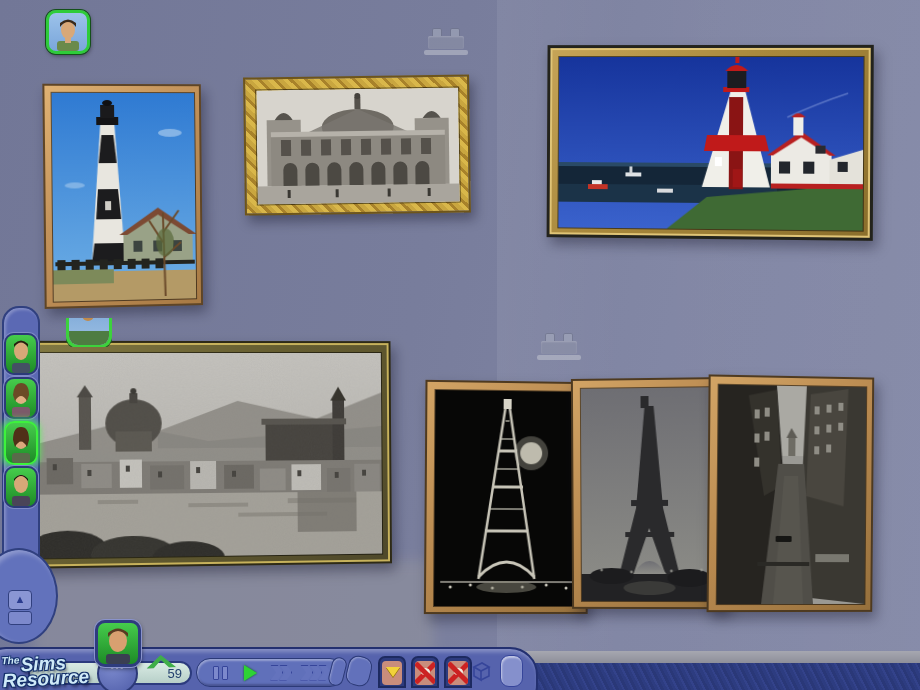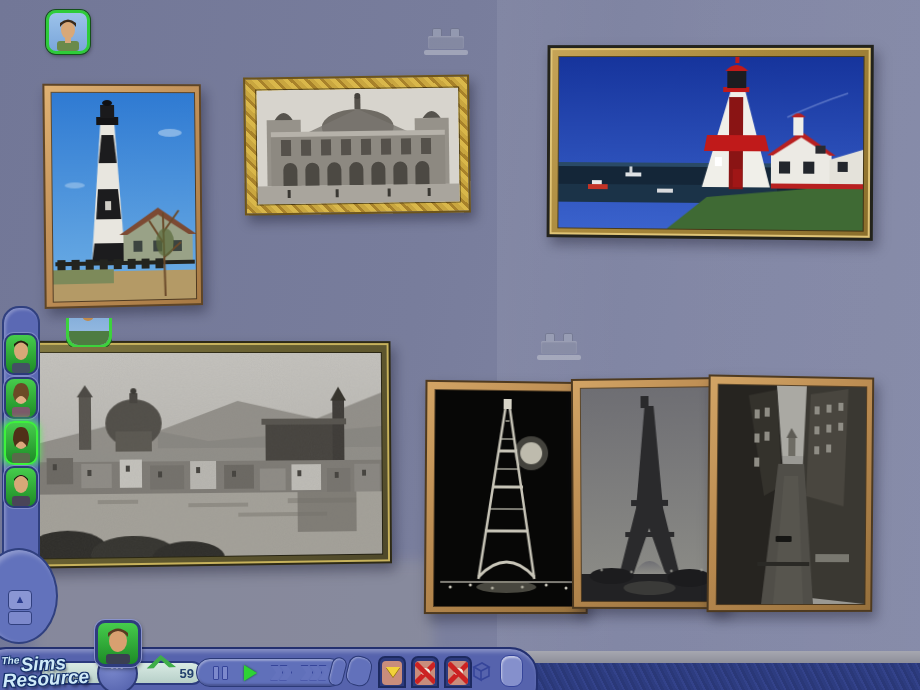--- a/index.html
+++ b/index.html
@@ -56,23 +56,23 @@
   .ytri{position:absolute;left:4px;top:6px;width:0;height:0;border-left:7px solid transparent;border-right:7px solid transparent;border-top:10px solid #f2d23a;filter:drop-shadow(0 1px 0 #8a6d00);}
   
   .tsr{left:2px;top:650px;transform:rotate(-3deg);color:#cfeaf8;font-weight:bold;font-style:italic;line-height:17px;
        text-shadow:1px 1px 0 #14306a,-1px 1px 0 #14306a,1px -1px 0 #14306a,-1px -1px 0 #14306a,2px 3px 3px rgba(0,0,20,.55);}
   .tsr .l1{font-size:19px;}
   .tsr .the{font-size:10px;vertical-align:8px;margin-right:1px;}
   .tsr .l2{font-size:19px;margin-top:-2px;}
   .roof{left:146px;top:655px;width:30px;height:13px;background:#3fae49;
         clip-path:polygon(0 100%,50% 0,100% 100%,76% 100%,50% 38%,24% 100%);transform:rotate(-3deg);
         filter:drop-shadow(1px 1px 0 #134a1a);}
-  .funds{left:40px;top:661px;width:164px;height:24px;border-radius:12px;background:linear-gradient(180deg,#d9ebe4,#b7cfc8);
+  .funds{left:28px;top:661px;width:164px;height:24px;border-radius:12px;background:linear-gradient(180deg,#d9ebe4,#b7cfc8);
          border:2px solid #2c3b7e;display:flex;align-items:center;justify-content:flex-end;padding-right:8px;box-sizing:border-box;
-         font-size:13px;font-weight:bold;color:#23406e;}
+         font-size:13px;font-weight:normal;color:#23406e;}
   .dotcircle{left:97px;top:653px;width:37px;height:37px;border-radius:50%;background:radial-gradient(circle at 35% 30%,#7d8bce,#4e5ca8);
              border:2px solid #2c3a78;color:#bcc6ec;font-size:15px;font-weight:bold;text-align:center;line-height:10px;letter-spacing:1px;}
 </style>
 </head>
 <body>
 
 <div id="stage">
 
   <div class="abs wall-seam"></div>
   <div class="abs wall-gray"></div>

